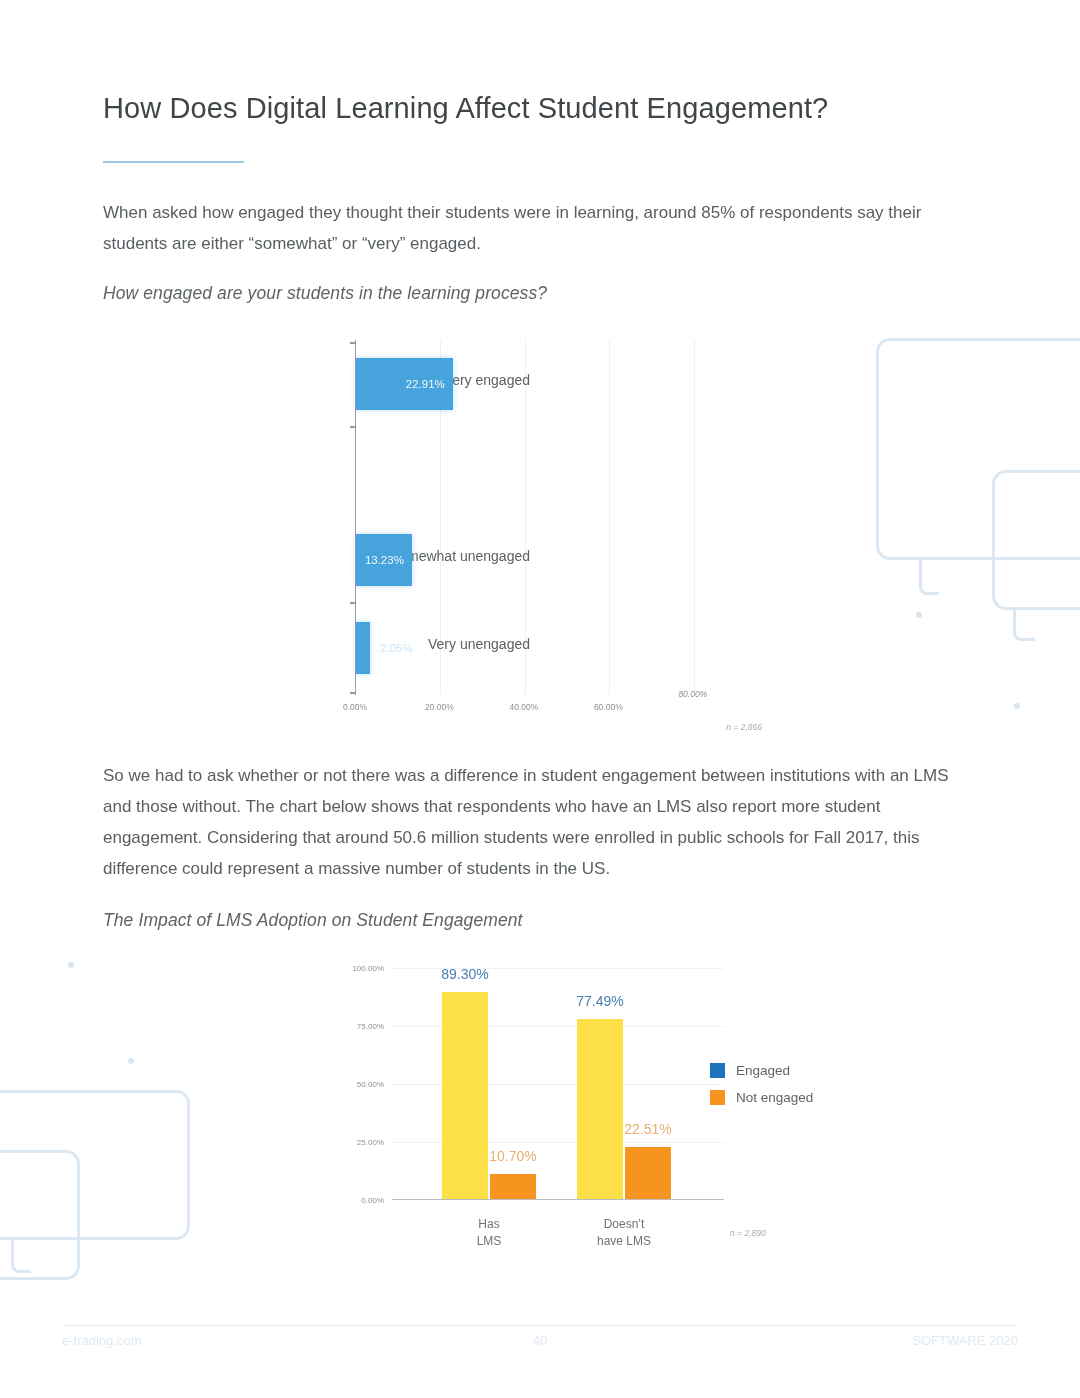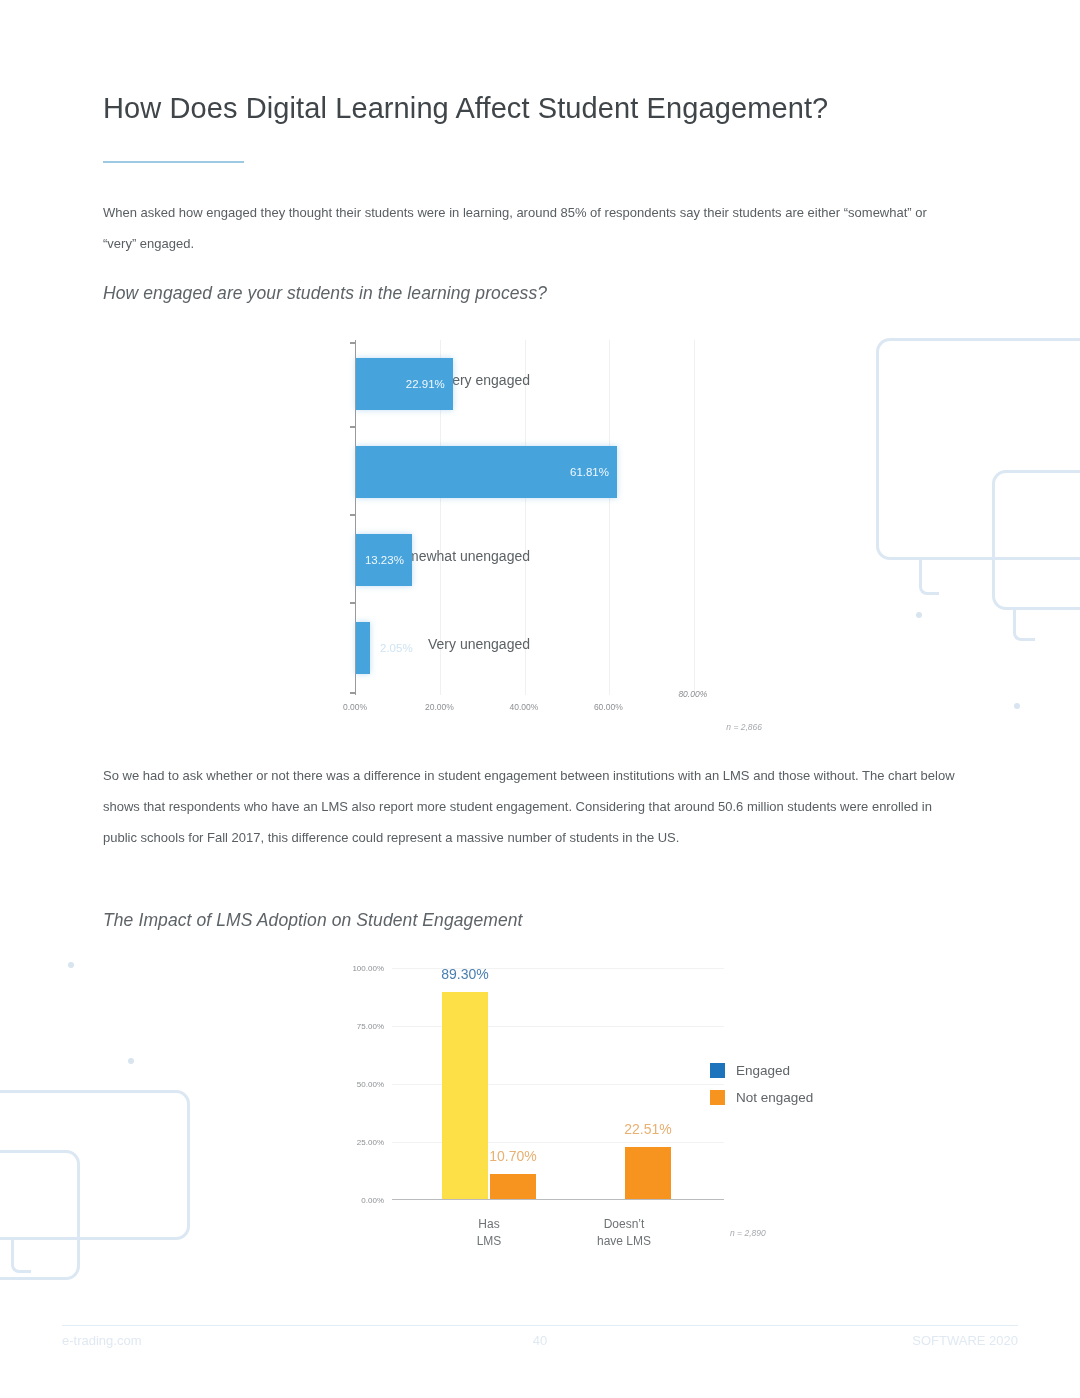--- a/index.html
+++ b/index.html
@@ -83,21 +83,21 @@
     width: 141px; height: 2px;
     background: #9ec9e2;
     z-index: 2;
   }
 
   
   .body-par {
     position: absolute;
     left: 103px;
     width: 856px;
-    font-size: 13px;
+    font-size: 17px;
     line-height: 31px;
     color: #585e62;
     z-index: 2;
   }
   #intro-paragraph { top: 197px; }
   #lms-paragraph   { top: 760px; }
 
   .chart-caption {
     position: absolute;
     left: 103px;
@@ -330,27 +330,20 @@
 
       <div class="c1-row" style="top:0px;">
         <span class="c1-tick" style="top:2px;"></span>
         <span class="c1-tick" style="top:86px;"></span>
         <div class="c1-cat-label" style="top:32px;">Very engaged</div>
         <div class="c1-bar" style="left:0; width:96.8px;">
           <span class="c1-bar-value">22.91%</span>
         </div>
       </div>
 
-      <div class="c1-row" style="top:88px;">
-        <span class="c1-tick" style="top:86px;"></span>
-        <div class="c1-cat-label" style="top:32px;">Somewhat engaged</div>
-        <div class="c1-bar" style="left:0; width:261.0px;">
-          <span class="c1-bar-value">61.81%</span>
-        </div>
-      </div>
 
       <div class="c1-row" style="top:176px;">
         <span class="c1-tick" style="top:86px;"></span>
         <div class="c1-cat-label" style="top:32px;">Somewhat unengaged</div>
         <div class="c1-bar" style="left:0; width:55.9px;">
           <span class="c1-bar-value">13.23%</span>
         </div>
       </div>
 
       <div class="c1-row" style="top:264px;">
@@ -393,20 +386,23 @@
         <span class="c2-ylabel">0.00%</span>
       </div>
 
       <div class="c2-bar engaged" style="left:50px; height:207.2px;">
         <span class="c2-bar-value">89.30%</span>
       </div>
       <div class="c2-bar not-engaged" style="left:98px; height:24.8px;">
         <span class="c2-bar-value">10.70%</span>
       </div>
 
+      <div class="c2-bar engaged" style="left:185px; height:179.8px;">
+        <span class="c2-bar-value">77.49%</span>
+      </div>
       <div class="c2-bar not-engaged" style="left:233px; height:52.2px;">
         <span class="c2-bar-value">22.51%</span>
       </div>
 
       <div class="c2-group-label" style="left:97px;">
         <div>Has</div>
         <div>LMS</div>
       </div>
       <div class="c2-group-label" style="left:232px;">
         <div>Doesn’t</div>

